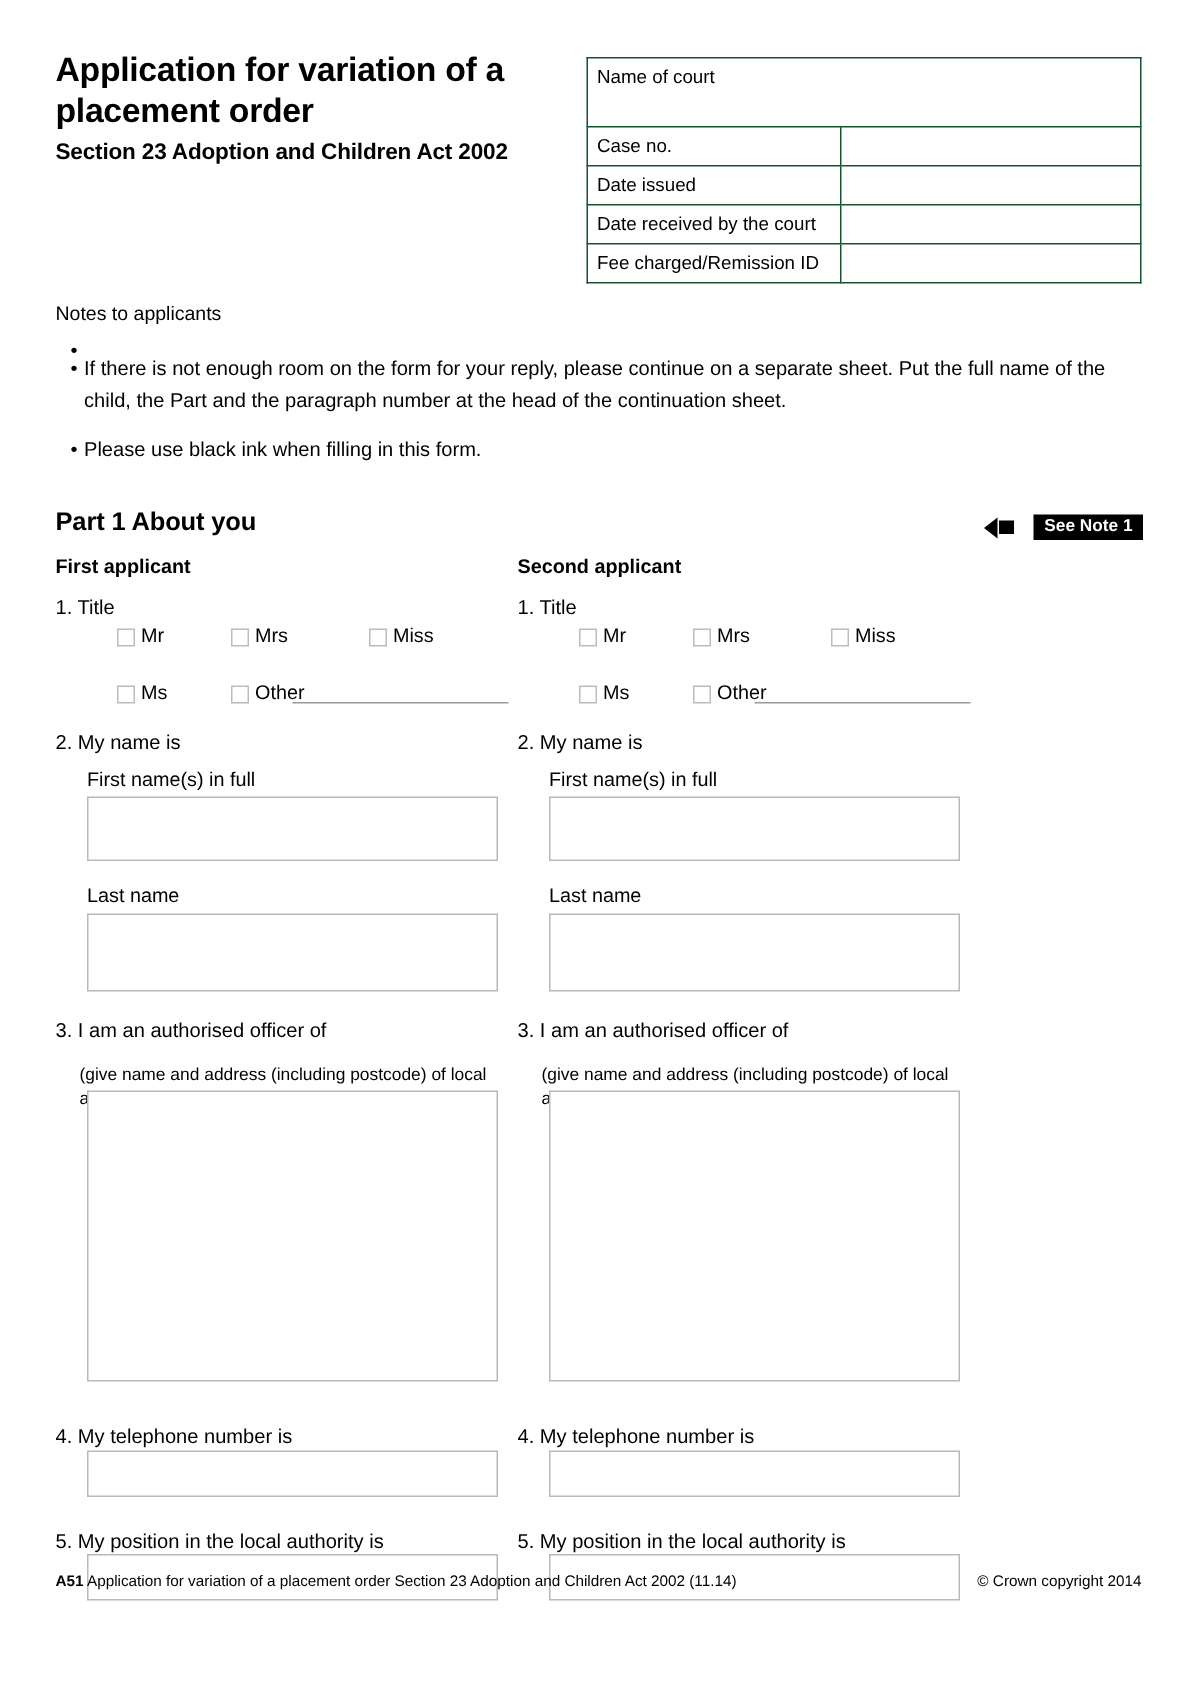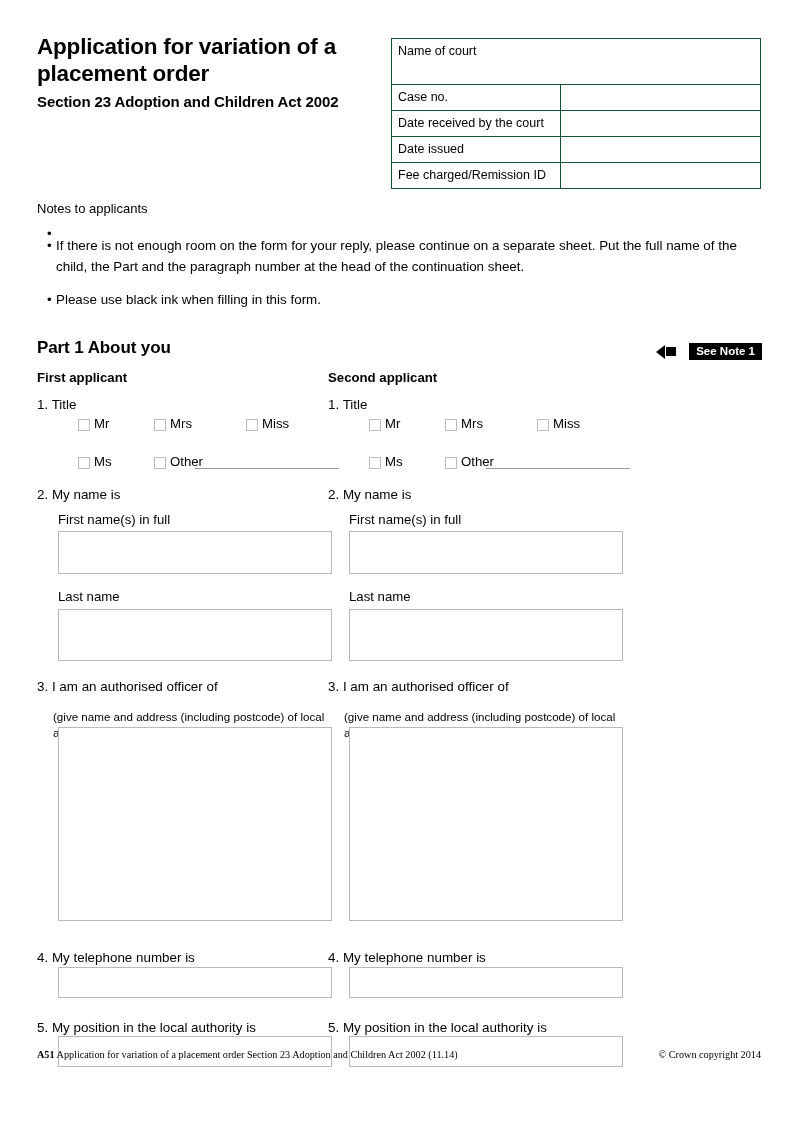--- a/index.html
+++ b/index.html
@@ -133,21 +133,21 @@
   }
 
   
   .col {
     position: absolute;
     top: 0;
     width: 330px;
     height: 1131px;
   }
   .col-first  { left: 37px; }
-  .col-second { left: 328px; }
+  .col-second { left: 345px; }
 
   .applicant-heading {
     position: absolute;
     top: 370px;
     left: 0;
     font-size: 13.2px;
     font-weight: bold;
   }
 
   .q {
@@ -213,21 +213,20 @@
   
   .footer {
     position: absolute;
     left: 37px;
     top: 1049px;
     width: 724px;
     font-size: 10.2px;
     display: flex;
     justify-content: space-between;
     align-items: flex-start;
-    font-family: Liberation Serif, serif;
   }
   .footer-code { font-weight: bold; }
 </style>
 </head>
 <body>
 
 <div class="page">
 
   <div class="doc-title">Application for variation of a placement order</div>
   <div class="doc-subtitle">Section 23 Adoption and Children Act 2002</div>
@@ -235,25 +234,25 @@
   <table class="court-table">
     <tbody>
         <tr>
       <td class="name-of-court" colspan="2">Name of court</td>
     </tr>
     <tr>
       <td class="label-cell">Case no.</td>
       <td class="value-cell"></td>
     </tr>
     <tr>
+      <td class="label-cell">Date issued</td>
+      <td class="value-cell"></td>
+    </tr>
+    <tr>
       <td class="label-cell">Date received by the court</td>
-      <td class="value-cell"></td>
-    </tr>
-    <tr>
-      <td class="label-cell">Date issued</td>
       <td class="value-cell"></td>
     </tr>
     <tr>
       <td class="label-cell">Fee charged/Remission ID</td>
       <td class="value-cell"></td>
     </tr>
   </tbody>
     </table>
 
   <div class="notes-heading">Notes to applicants</div>

